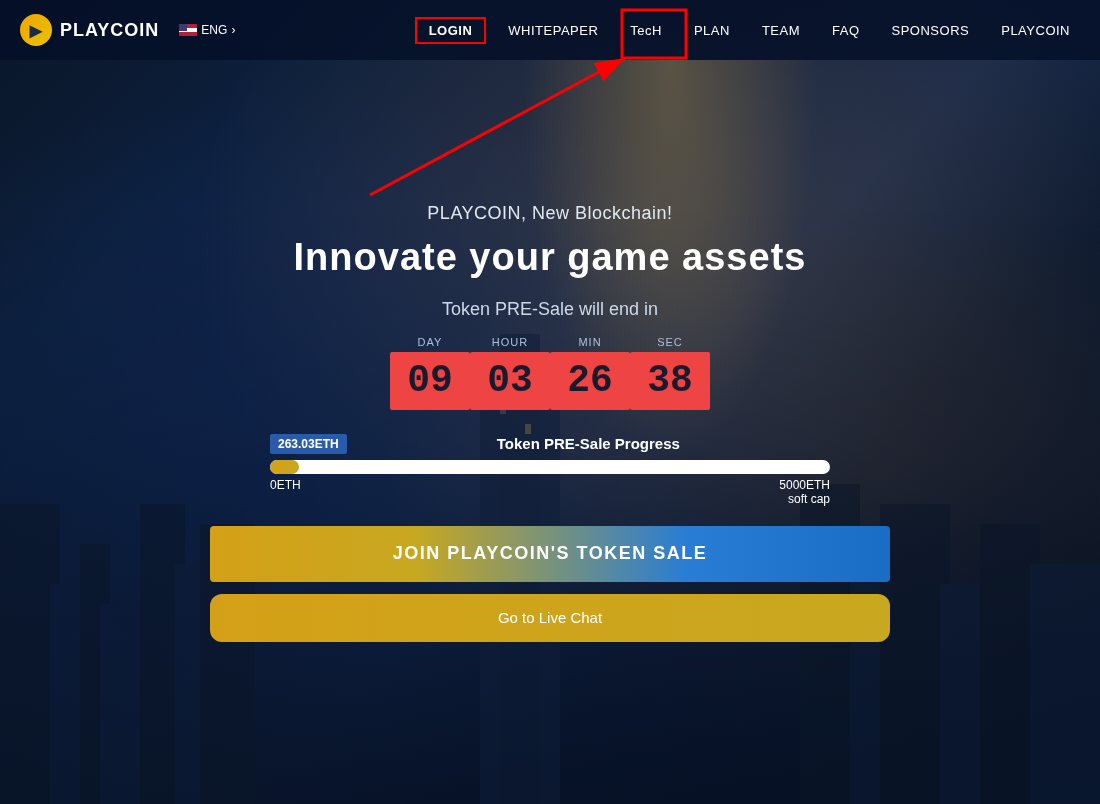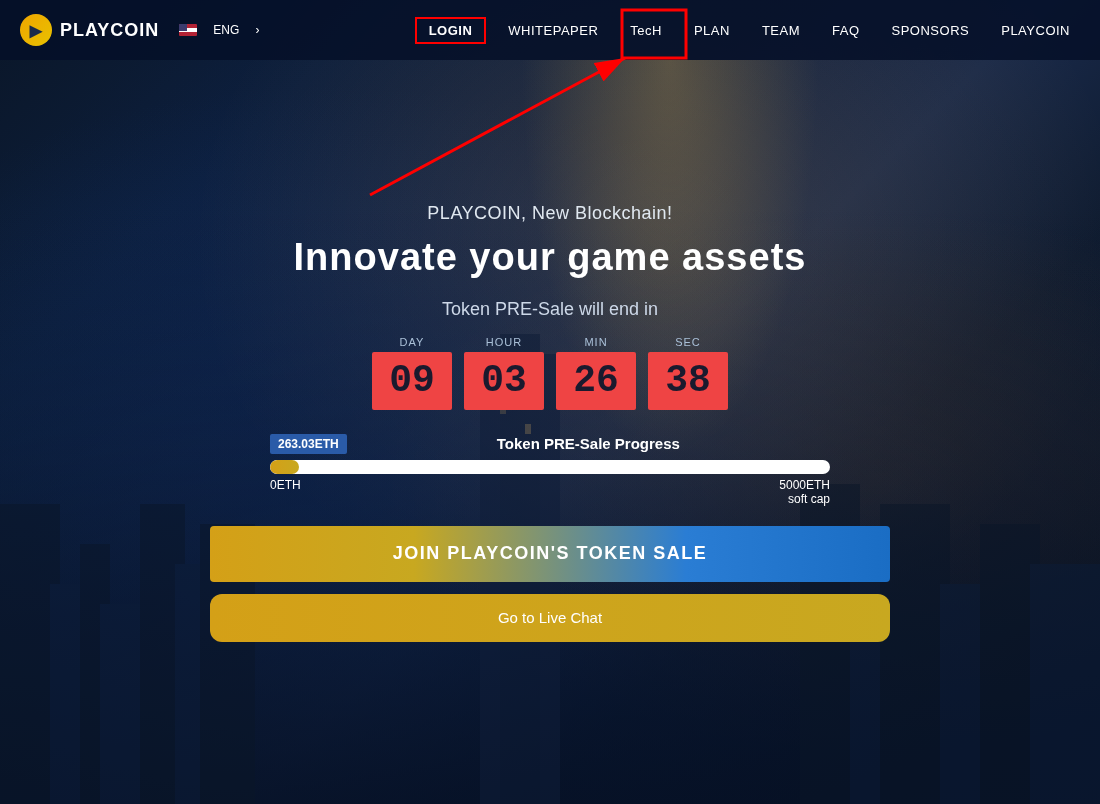--- a/index.html
+++ b/index.html
@@ -106,21 +106,21 @@
     .logo-text {
       color: white;
       font-size: 18px;
       font-weight: bold;
       letter-spacing: 1px;
     }
 
     .lang-selector {
       display: flex;
       align-items: center;
-      gap: 16px;
+      gap: 4px;
       margin-left: 12px;
       color: white;
       font-size: 12px;
       cursor: pointer;
     }
 
     .flag-icon {
       width: 18px;
       height: 12px;
       background: linear-gradient(to bottom, #b22234 33%, white 33%, white 66%, #b22234 66%);
@@ -206,21 +206,20 @@
 
     .presale-label {
       color: #cdd8e8;
       font-size: 18px;
       margin-bottom: 16px;
     }
 
     
     .countdown {
       display: flex;
-      gap: 6px;
       margin-bottom: 24px;
       align-items: flex-start;
     }
 
     .countdown-unit {
       display: flex;
       flex-direction: column;
       align-items: center;
     }
 

